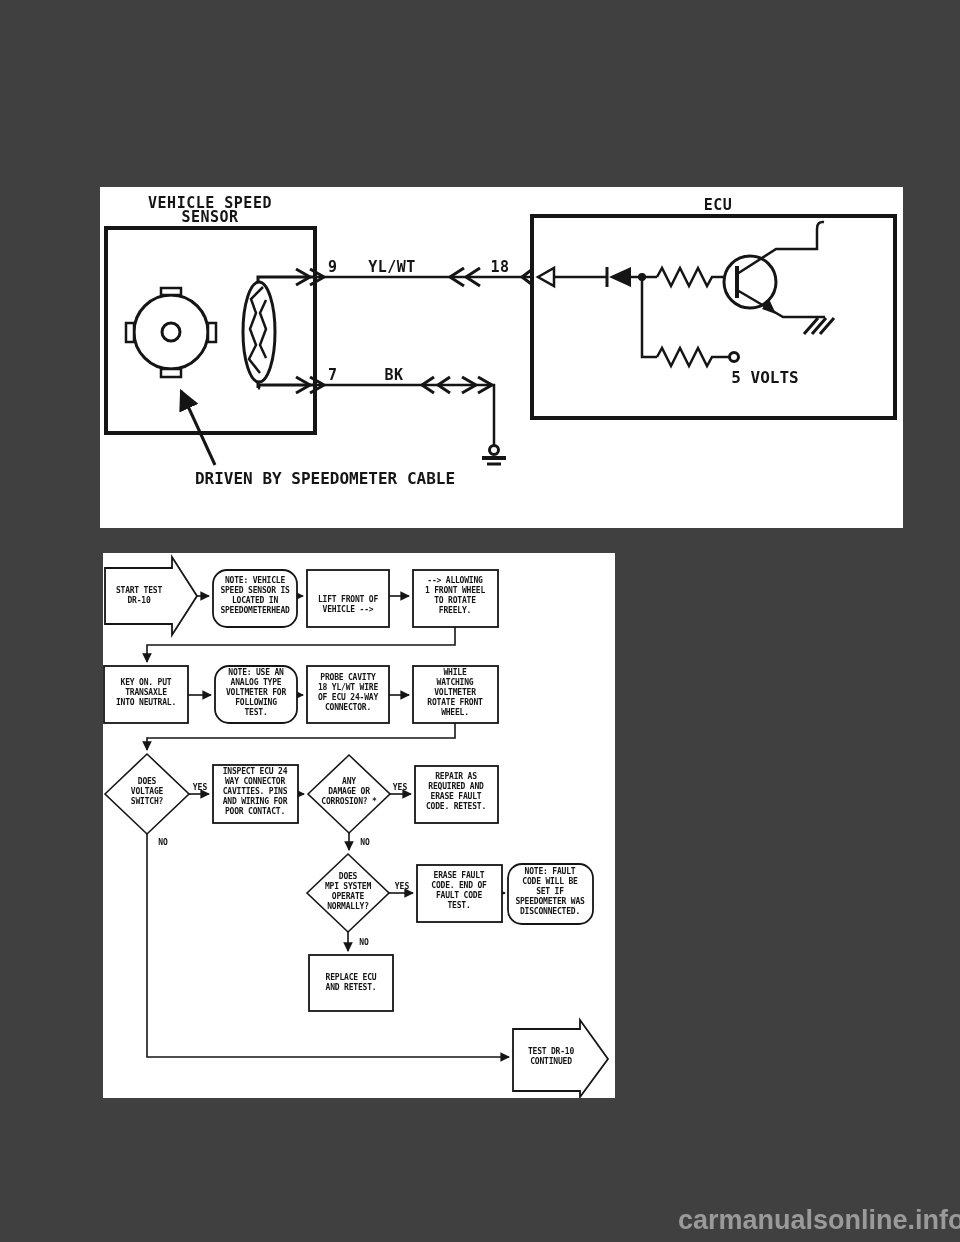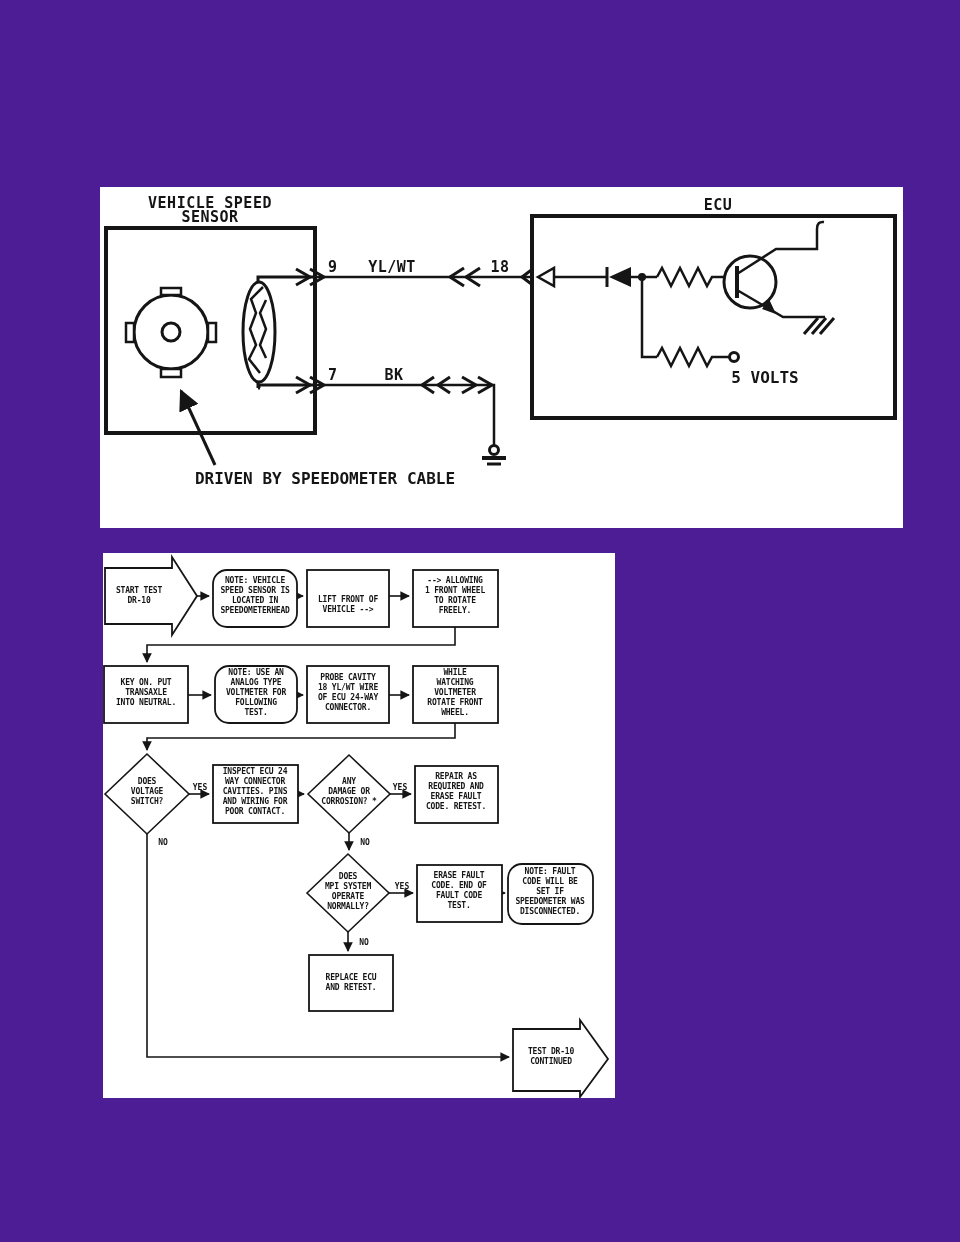--- a/index.html
+++ b/index.html
@@ -1,16 +1,16 @@
 <!DOCTYPE html>
 <html><head>
 <meta charset="utf-8">
 <style>
   html,body{margin:0;padding:0;background:#000;}
-  .page{position:relative;width:960px;height:1242px;background:#4c1d95;overflow:hidden;
+  .page{position:relative;width:960px;height:1242px;background:#404040;overflow:hidden;
         font-family:"DejaVu Sans Mono", monospace;}
   .panel{position:absolute;background:#fff;}
   #panel-circuit{left:100px;top:187px;width:803px;height:341px;}
   #panel-flowchart{left:103px;top:553px;width:512px;height:545px;}
   svg{display:block;}
   
   .big{font-family:"DejaVu Sans Mono",monospace;font-weight:700;font-size:15px;fill:#151515;letter-spacing:.5px;}
   .med{font-family:"DejaVu Sans Mono",monospace;font-weight:700;font-size:16px;fill:#151515;}
   .mid{text-anchor:middle;}
   
@@ -204,13 +204,14 @@
 
       <text class="fcl" x="97" y="237">YES</text>
       <text class="fcl" x="297" y="237">YES</text>
       <text class="fcl" x="299" y="336">YES</text>
       <text class="fcl" x="60" y="292">NO</text>
       <text class="fcl" x="262" y="292">NO</text>
       <text class="fcl" x="261" y="392">NO</text>
     </svg>
   </div>
 
+  <div class="watermark">carmanualsonline.info</div>
 </div>
 
 </body></html>

